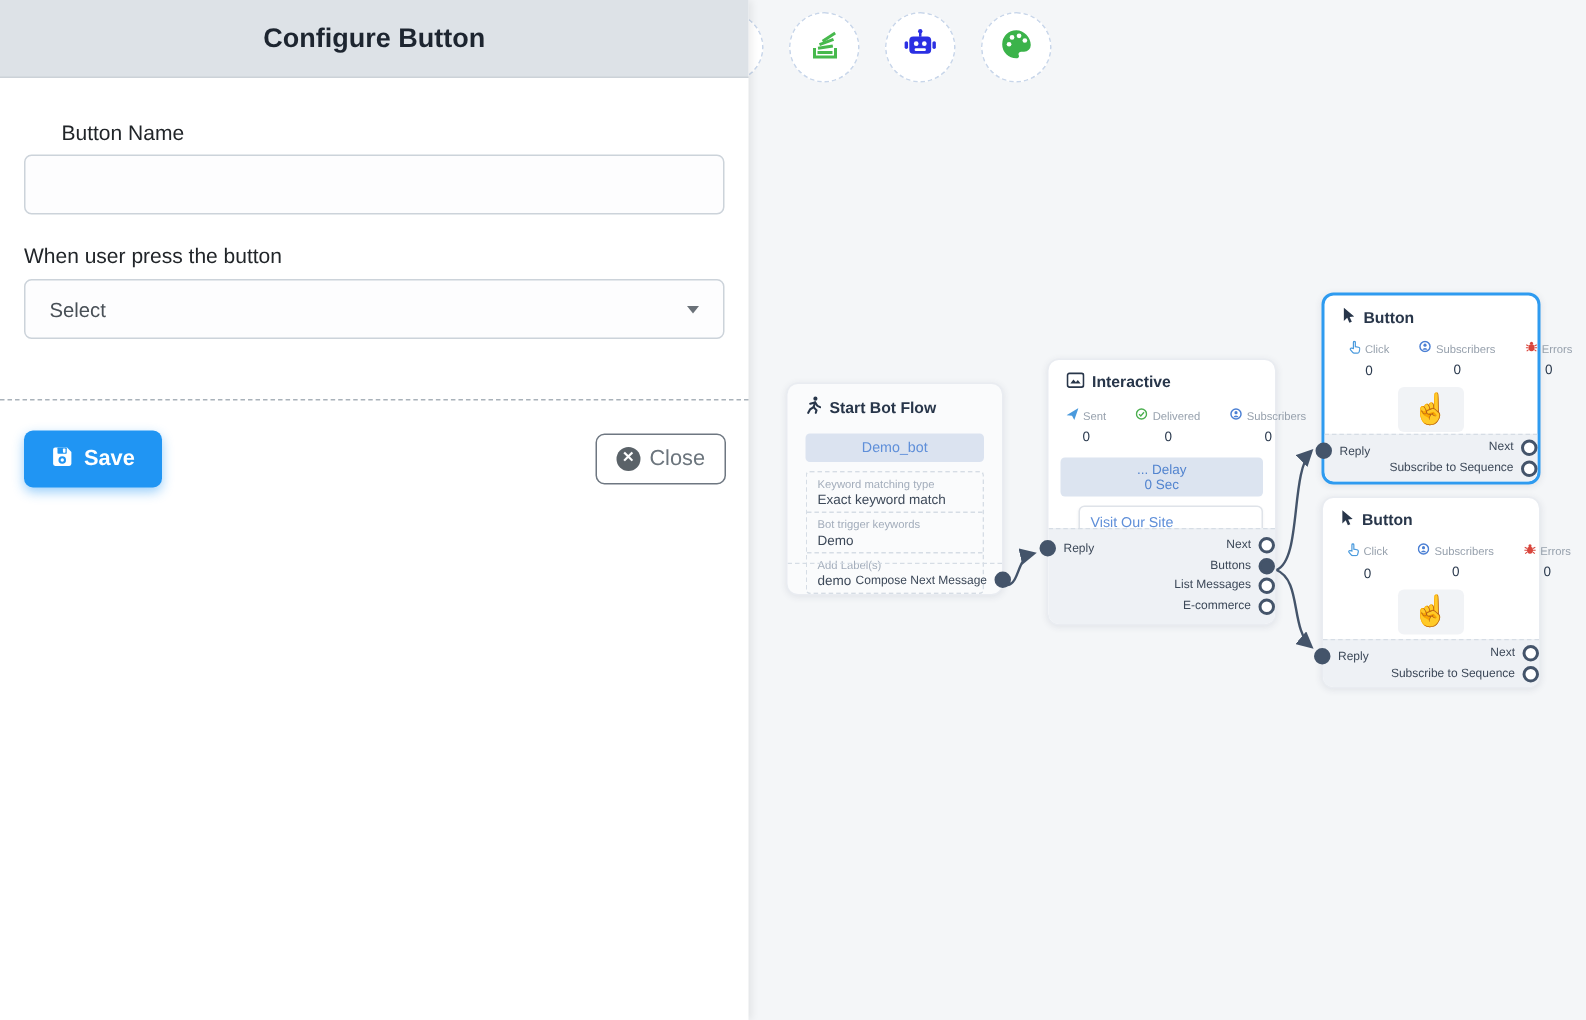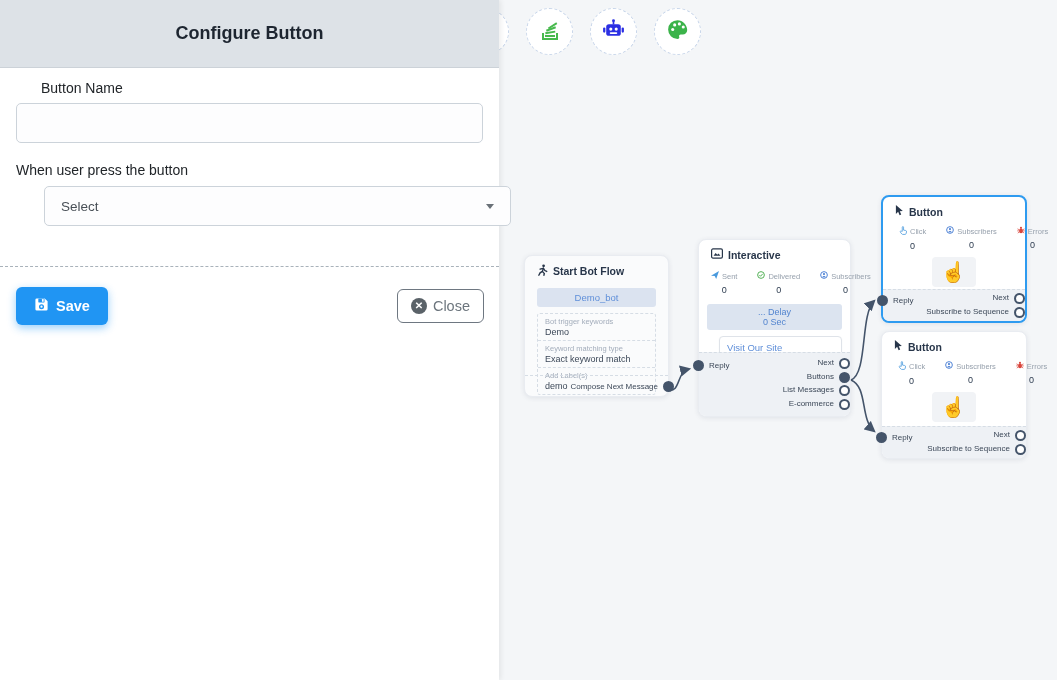--- a/index.html
+++ b/index.html
@@ -59,30 +59,30 @@
   .port { width:11px; height:11px; border-radius:50%; background:#fff;
     border:2px solid #44546a; flex:0 0 auto; }
   .port.filled { background:#44546a; }
   .start-out { display:flex; align-items:center; justify-content:flex-end; gap:5px;
     height:100%; font-size:8px; color:#3c4858; padding:0 0 0 8px; }
   .start-out .port { margin-right:-6px; }
 
   
   .panel { position:absolute; left:0; top:0; width:499px; height:680px; background:#fff;
     z-index:10; box-shadow:2px 0 5px rgba(0,0,0,.07); }
-  .panel-header { height:68px; background:#dde2e7; border-bottom:1px solid #ccd2d8;
+  .panel-header { height:52px; background:#dde2e7; border-bottom:1px solid #ccd2d8;
     display:flex; align-items:center; justify-content:center; }
   .panel-title { font-size:18px; font-weight:bold; color:#1d2530; }
   .flabel { position:absolute; left:16px; font-size:14px; color:#212529; }
   .finput { position:absolute; left:16px; width:467px; height:40px; background:#fdfdfe;
     border:1px solid #ccd3da; border-radius:5px; font-size:14px; color:#495057;
     padding:0 12px; outline:none; font-family:"Liberation Sans", sans-serif; }
   .fselect { position:absolute; left:16px; width:467px; height:40px; background:#fdfdfe;
     border:1px solid #ccd3da; border-radius:5px; display:flex; align-items:center;
-    justify-content:space-between; padding:0 16px; font-size:13.5px; color:#495057; cursor:pointer;margin-left:28px; }
+    justify-content:space-between; padding:0 16px; font-size:13.5px; color:#495057; cursor:pointer; }
   .caret { width:0; height:0; border-left:4.5px solid transparent;
     border-right:4.5px solid transparent; border-top:5.5px solid #6a7178; }
   .dashed-div { position:absolute; left:0; top:266px; width:499px;
     border-top:1.5px dashed #a9b2ba; }
   .btn-save { position:absolute; left:16px; top:287px; height:38px; padding:0 18px;
     background:#2095f3; border:none; border-radius:6px; color:#fff; font-size:14.5px;
     font-weight:bold; display:flex; align-items:center; gap:7px; cursor:pointer;
     box-shadow:0 3px 8px rgba(32,149,243,.45); font-family:"Liberation Sans", sans-serif; }
   .btn-close { position:absolute; right:15px; top:289px; height:34px; padding:0 13px;
     background:#fff; border:1px solid #6e7781; border-radius:6px; color:#6c757d;
@@ -159,26 +159,26 @@
               <path d="M7 4.6 L5.9 8 L8 10.4 L7.5 12.2"></path>
               <path d="M5.9 8 L3.4 9.6 L2 12.2"></path>
             </g>
           </svg>
         </span>
         <span>Start Bot Flow</span>
       </div>
       <div class="pill">Demo_bot</div>
       <div class="dashed-box">
         <div class="dfield">
+          <div class="lab">Keyword matching type</div>
+          <div class="val">Exact keyword match</div>
+        </div>
+        <div class="dfield">
           <div class="lab">Bot trigger keywords</div>
           <div class="val">Demo</div>
-        </div>
-        <div class="dfield">
-          <div class="lab">Keyword matching type</div>
-          <div class="val">Exact keyword match</div>
         </div>
         <div class="dfield">
           <div class="lab">Add Label(s)</div>
           <div class="val">demo</div>
         </div>
       </div>
       <div class="node-footer" style="position:absolute; left:0; right:0; bottom:0; height:21px;">
         <div class="start-out">
           <span>Compose Next Message</span>
           <span class="port filled"></span>

